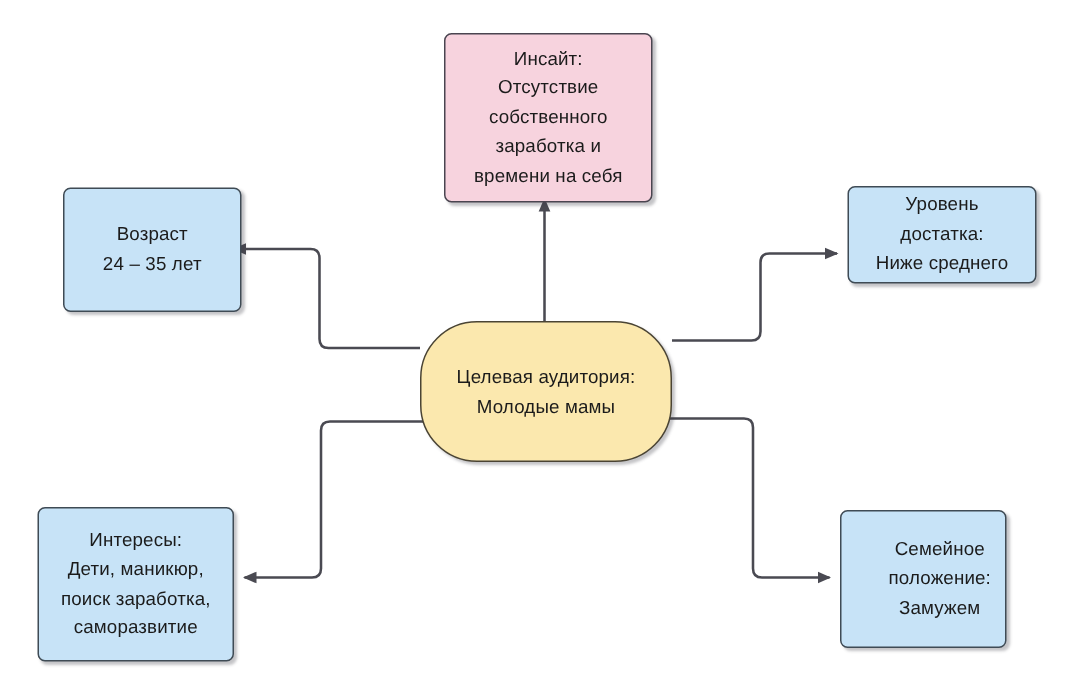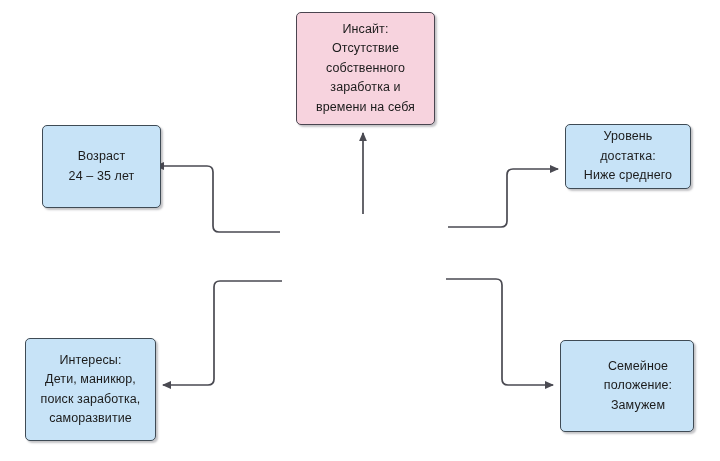--- a/index.html
+++ b/index.html
@@ -53,26 +53,26 @@
     border-color: #4a4550;
   }
   .node-center {
     background: #fbe8ae;
     border-color: #4a4434;
     border-radius: 38px;
     font-size: 12.5px;
     line-height: 20px;
   }
   
-  #node-insight   { left: 296px; top: 12px;  width: 139px; height: 113px; }
+  #node-insight   { left: 296px; top: 22px;  width: 139px; height: 113px; }
   #node-age       { left: 30px;  top: 125px; width: 119px; height: 83px; margin-left: 12px;  }
   #node-income    { left: 565px; top: 124px; width: 126px; height: 65px;  }
   #node-center    { left: 280px; top: 214px; width: 168px; height: 94px;  }
   #node-interests { left: 25px;  top: 338px; width: 131px; height: 103px; }
-  #node-family    { left: 560px; top: 340px; width: 134px; height: 92px; padding-left: 28px;  }
+  #node-family    { left: 560px; top: 340px; width: 111px; height: 92px; padding-left: 28px;  }
 </style>
 </head>
 <body>
 
 <div id="diagram-canvas">
 
   <svg id="edge-layer" viewBox="0 0 720 461" width="720" height="461" xmlns="http://www.w3.org/2000/svg">
     <defs>
       <marker id="arrowhead" markerWidth="9" markerHeight="9" refX="8" refY="4.5" orient="auto" markerUnits="userSpaceOnUse">
         <path d="M0,0.6 L9,4.5 L0,8.4 z" fill="#4a4a52"></path>
@@ -96,20 +96,22 @@
 заработка и
 времени на себя</div>
 
   <div class="node node-blue" id="node-age">Возраст
 24 – 35 лет</div>
 
   <div class="node node-blue" id="node-income">Уровень
 достатка:
 Ниже среднего</div>
 
+  <div class="node node-center" id="node-center">Целевая аудитория:
+Молодые мамы</div>
 
   <div class="node node-blue" id="node-interests">Интересы:
 Дети, маникюр,
 поиск заработка,
 саморазвитие</div>
 
   <div class="node node-blue" id="node-family">Семейное
 положение:
 Замужем</div>
 

